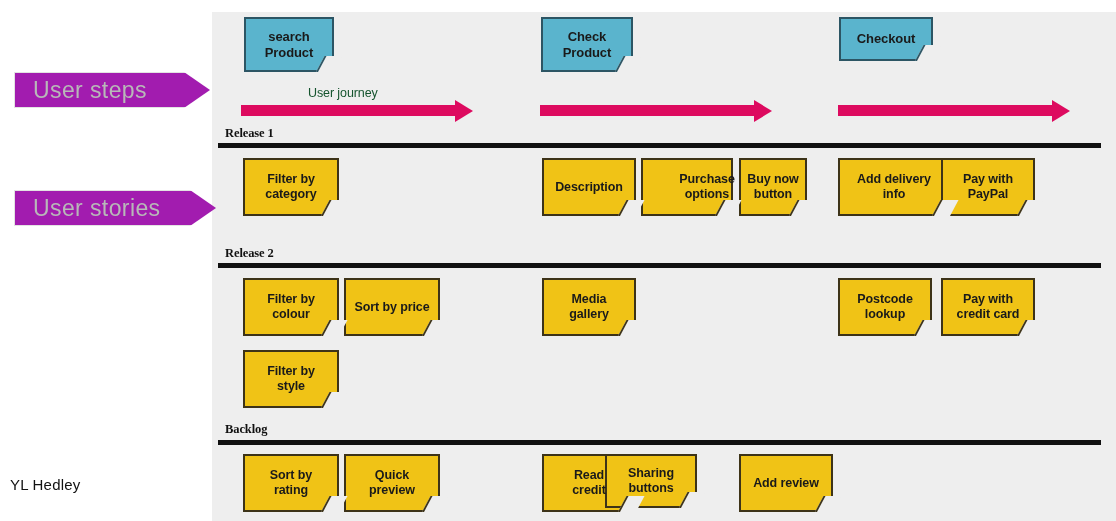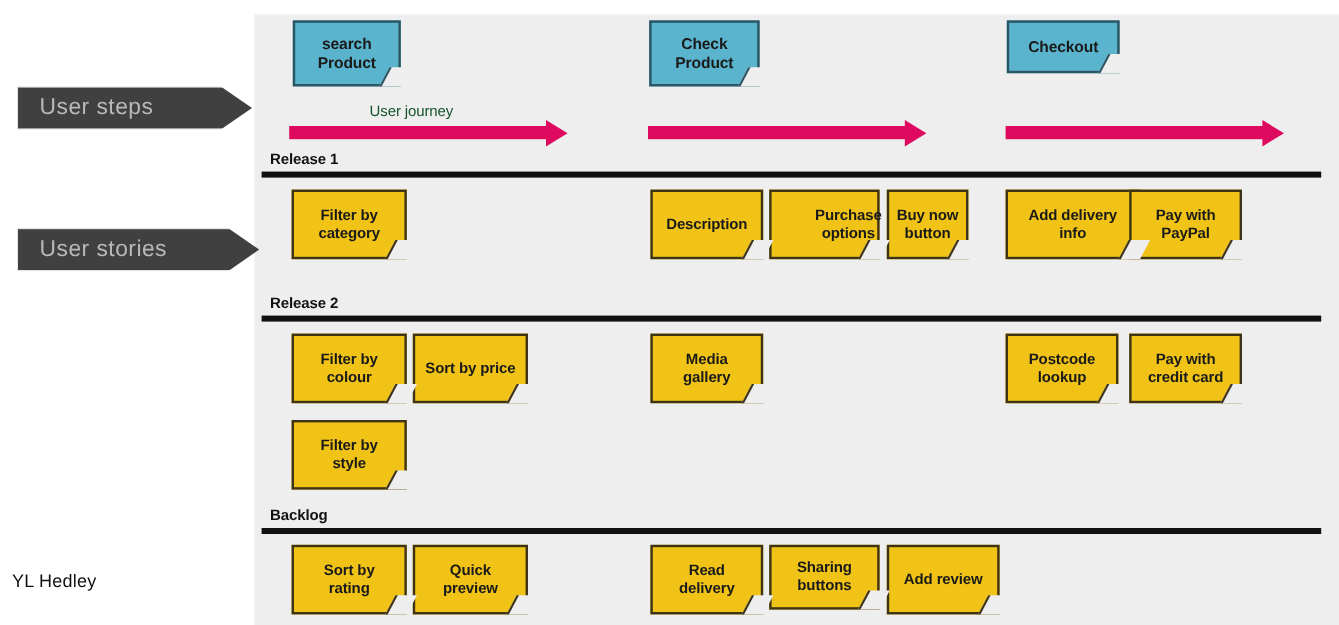--- a/index.html
+++ b/index.html
@@ -30,23 +30,23 @@
     background: #eeeeee;
   }
 
   
   .chevron-label {
     position: absolute;
     height: 36px;
     display: flex;
     align-items: center;
     color: #b8b8b8;
-    font-size: 19px;
+    font-size: 23px;
     letter-spacing: 0.4px;
-    background: #404040;
+    background: #a21caf;
     border: 1px solid #e3e3e3;
     border-right: none;
     padding-left: 18px;
     box-sizing: border-box;
     filter: drop-shadow(0 0 0 rgba(0,0,0,0));
     clip-path: polygon(0 0, calc(100% - 26px) 0, 100% 50%, calc(100% - 26px) 100%, 0 100%);
   }
   .chevron-label .chev-text { white-space: nowrap; }
 
   #chev-user-steps { left: 14px; top: 72px; width: 196px; }
@@ -141,20 +141,21 @@
     letter-spacing: -0.1px;
   }
 
   
   .release-label {
     position: absolute;
     font-size: 12.5px;
     font-weight: bold;
     color: #111111;
     letter-spacing: -0.1px;
+    font-family: Liberation Serif, serif;
   }
   .divider {
     position: absolute;
     height: 5px;
     background: #111111;
   }
 </style>
 </head>
 <body>
 
@@ -250,23 +251,23 @@
   <div class="card card-yellow" style="left:243px; top:454px; width:96px; height:58px;">
     <span class="card-text">Sort by
 rating</span>
   </div>
   <div class="card card-yellow" style="left:344px; top:454px; width:96px; height:58px;">
     <span class="card-text">Quick
 preview</span>
   </div>
   <div class="card card-yellow" style="left:542px; top:454px; width:94px; height:58px;">
     <span class="card-text">Read
-delivery</span>
-  </div>
-  <div class="card card-yellow" style="left:641px; top:454px; width:92px; height:54px;">
+credit</span>
+  </div>
+  <div class="card card-yellow" style="left:605px; top:454px; width:92px; height:54px;">
     <span class="card-text">Sharing
 buttons</span>
   </div>
   <div class="card card-yellow" style="left:739px; top:454px; width:94px; height:58px;">
     <span class="card-text">Add review</span>
   </div>
 
 </div>
 
 </body></html>

